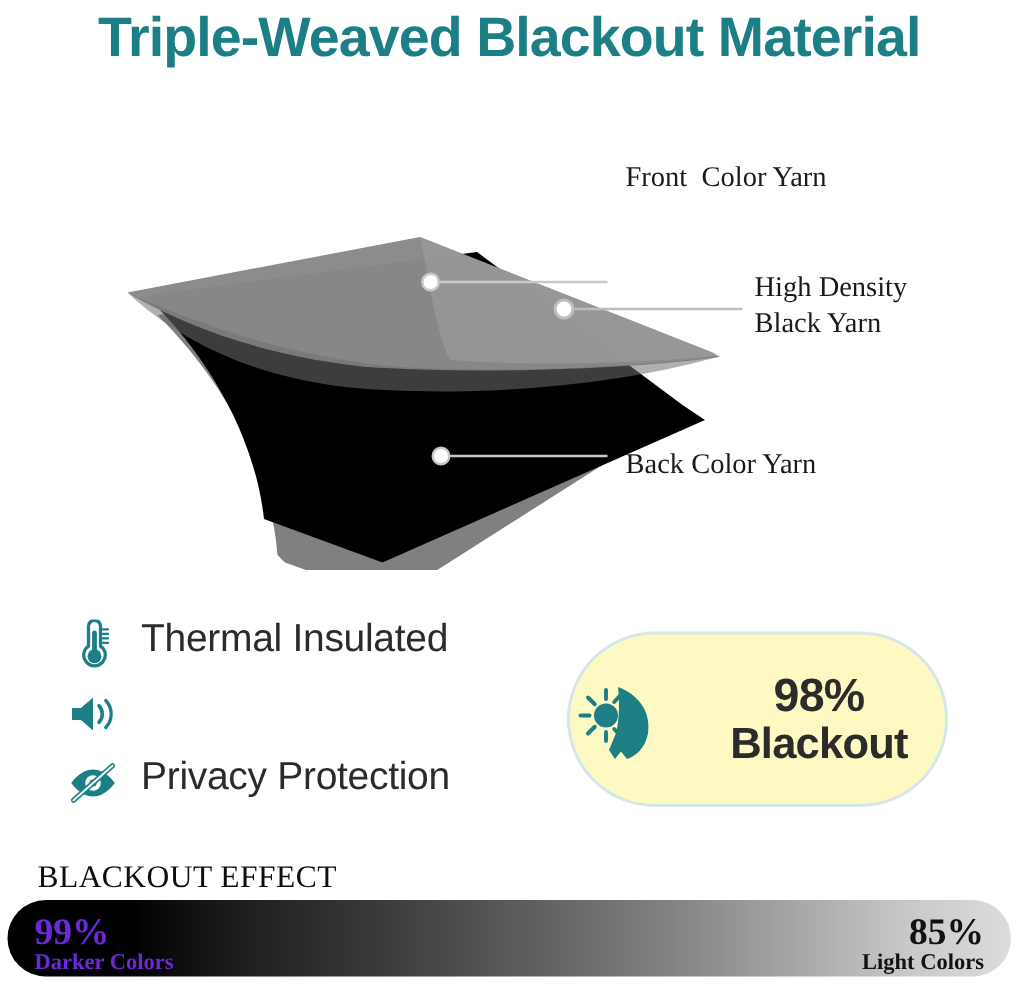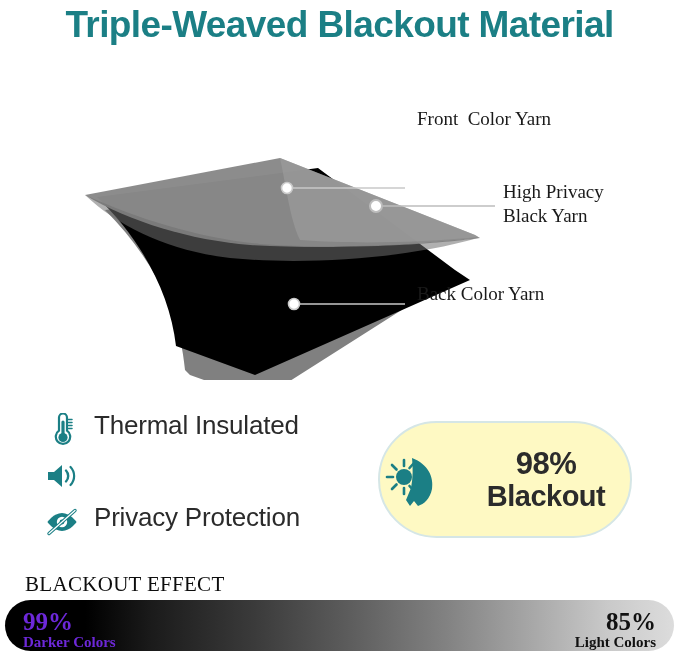--- a/index.html
+++ b/index.html
@@ -44,21 +44,21 @@
   .callout-label {
     position: absolute;
     font-family: "Liberation Serif", serif;
     font-size: 19px;
     color: #1a1a1a;
     line-height: 1.25;
     white-space: pre;
   }
   #label-front { left: 417px; top: 107px; }
   #label-high-density { left: 503px; top: 180px; }
-  #label-back { left: 417px; top: 282px; }
+  #label-back { left: 417px; top: 298px; }
 
   
   #features {
     position: absolute;
     left: 42px;
     top: 410px;
     width: 320px;
   }
   .feature-row {
     display: flex;
@@ -207,21 +207,21 @@
     <circle cx="376" cy="136" r="6" fill="#ffffff" stroke="#bdbdbd" stroke-width="2"></circle>
 
     <g stroke="#c9c9c9" stroke-width="1.6" fill="none">
       <line x1="300" y1="234" x2="405" y2="234"></line>
     </g>
     <circle cx="294" cy="234" r="5.5" fill="#ffffff" stroke="#c9c9c9" stroke-width="1.6"></circle>
   </svg>
 </div>
 
 <div class="callout-label" id="label-front">Front  Color Yarn</div>
-<div class="callout-label" id="label-high-density">High Privacy
+<div class="callout-label" id="label-high-density">High Density
 Black Yarn</div>
 <div class="callout-label" id="label-back">Back Color Yarn</div>
 
 <div id="features">
 
   <div class="feature-row">
     <span class="feature-icon">
       <svg width="30" height="34" viewBox="0 0 30 34" xmlns="http://www.w3.org/2000/svg">
         <path d="M12 4.5a4 4 0 0 1 8 0v13.2a7.2 7.2 0 1 1-8 0Z" fill="none" stroke="#1b7f85" stroke-width="2.2"></path>
         <path d="M16 9v11.5" stroke="#1b7f85" stroke-width="3.2" stroke-linecap="round"></path>

